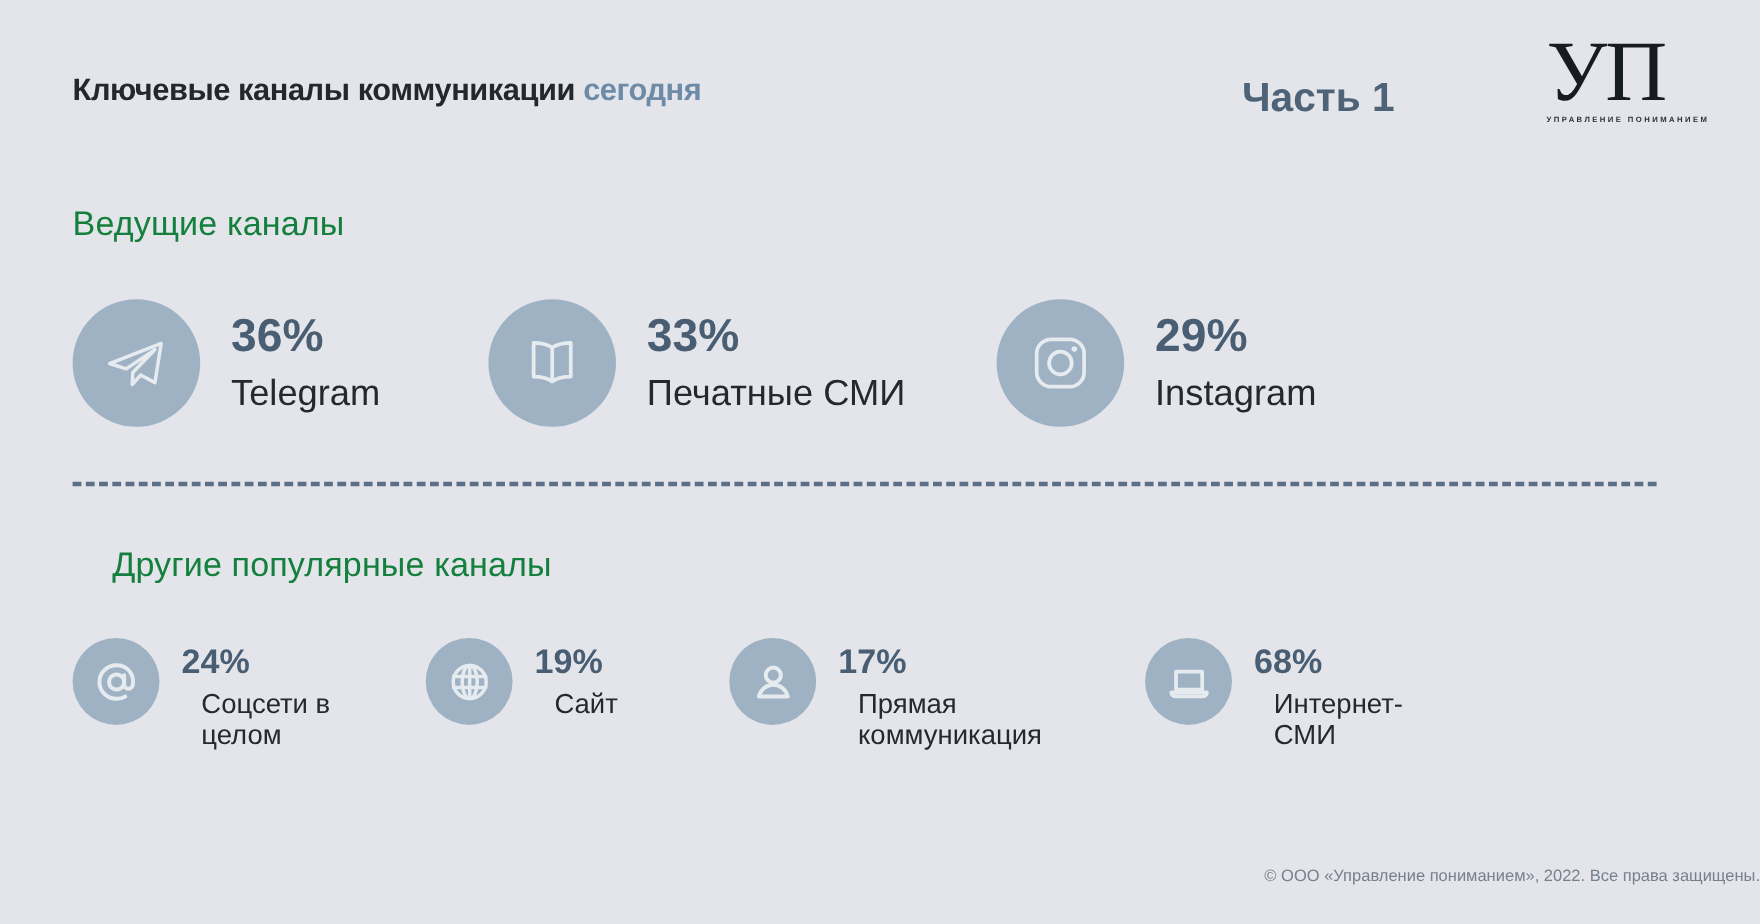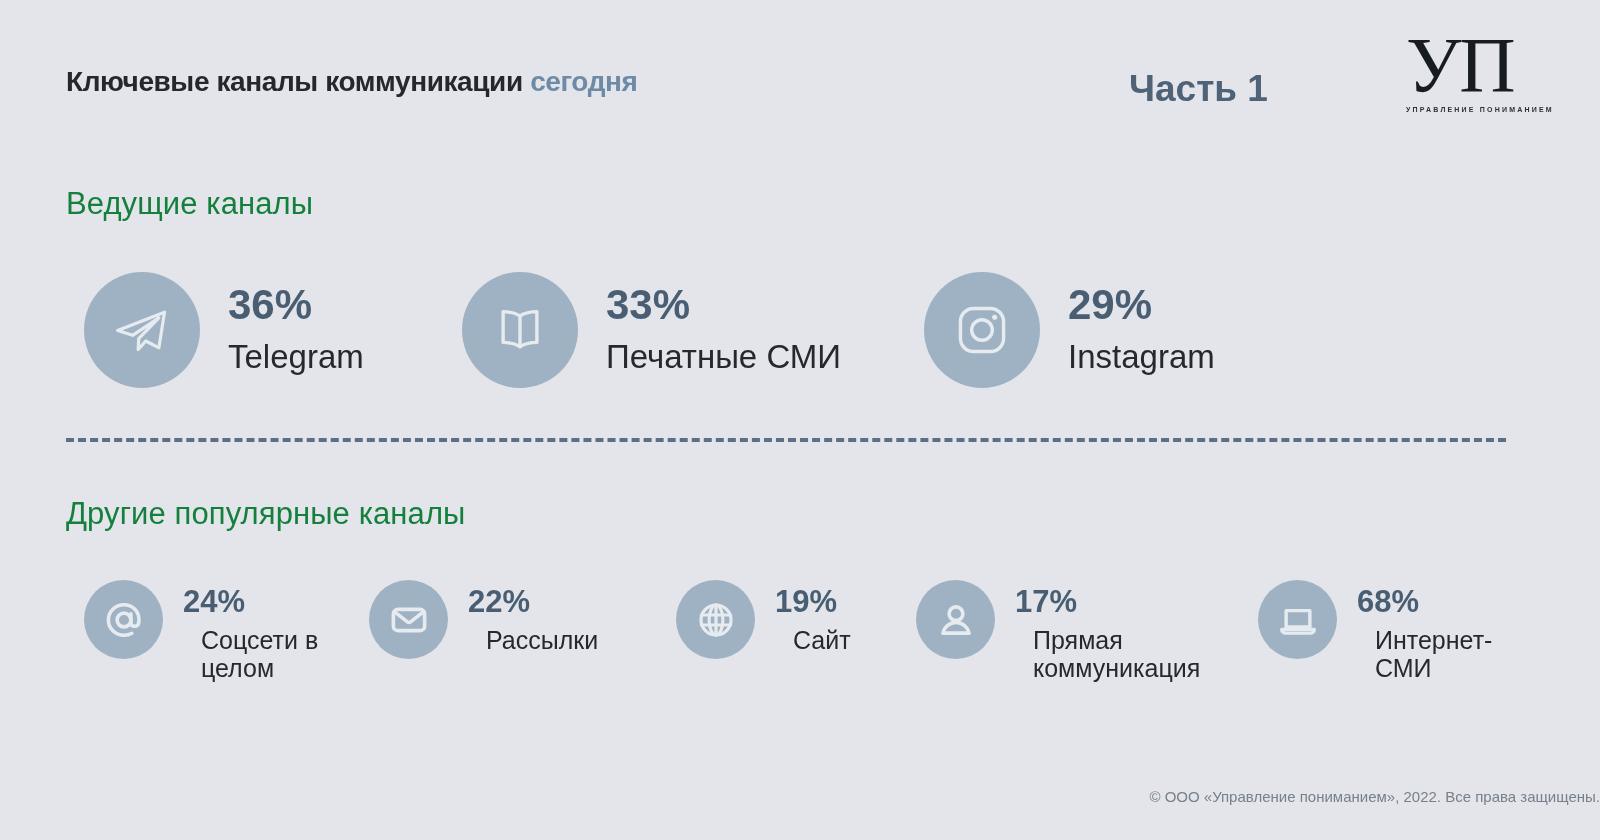--- a/index.html
+++ b/index.html
@@ -81,41 +81,41 @@
   
   .section-title {
     position: absolute;
     left: 66px;
     font-size: 31px;
     font-weight: 400;
     color: #15803d;
     letter-spacing: 0.1px;
   }
   #lead-title { top: 186px; }
-  #other-title { top: 496px; }
+  #other-title { top: 496px; margin-left: 36px; }
 
   .divider {
     position: absolute;
     left: 66px;
     width: 1440px;
     top: 438px;
     height: 0;
     border-top: 4px dashed #5b7087;
   }
 
   
   .row {
     position: absolute;
-    left: 84px;
+    left: 66px;
     display: flex;
     align-items: flex-start;
     justify-content: center;
   }
   #lead-row { top: 272px; }
-  #other-row { top: 580px; }
+  #other-row { top: 580px; gap: 36px; }
 
   .card {
     display: flex;
     align-items: flex-start;
     box-sizing: border-box;
   }
 
   .bubble {
     border-radius: 50%;
     background: #9fb2c4;
@@ -243,32 +243,20 @@
           <circle cx="32" cy="32" r="11"></circle>
           <path d="M43 22v13.5c0 4.2 2.6 6.5 6 6.5 4 0 7-3.4 7-10.2C56 17.6 45.6 7.5 32 7.5 18 7.5 7 18.5 7 32s11 24.5 25 24.5c5 0 9.3-1.2 12.6-3.2"></path>
         </svg>
       </div>
       <div class="card-text">
         <span class="pct">24%</span>
         <span class="cname">Соцсети в целом</span>
       </div>
     </div>
 
-    <div class="card other" id="card-mailing">
-      <div class="bubble">
-        <svg class="ico" viewBox="0 0 64 64" fill="none" stroke="#e6ebf0" stroke-width="3.6" stroke-linejoin="round" stroke-linecap="round">
-          <rect x="7" y="15" width="50" height="34" rx="7"></rect>
-          <path d="M9 19l20.5 16c1.5 1.2 3.5 1.2 5 0L55 19"></path>
-        </svg>
-      </div>
-      <div class="card-text">
-        <span class="pct">22%</span>
-        <span class="cname">Рассылки</span>
-      </div>
-    </div>
 
     <div class="card other" id="card-website">
       <div class="bubble">
         <svg class="ico" viewBox="0 0 64 64" fill="none" stroke="#e6ebf0" stroke-width="3.2" stroke-linejoin="round" stroke-linecap="round">
           <circle cx="32" cy="32" r="24"></circle>
           <ellipse cx="32" cy="32" rx="11" ry="24"></ellipse>
           <path d="M8.6 24h46.8M8.6 40h46.8M32 8v48"></path>
         </svg>
       </div>
       <div class="card-text">

